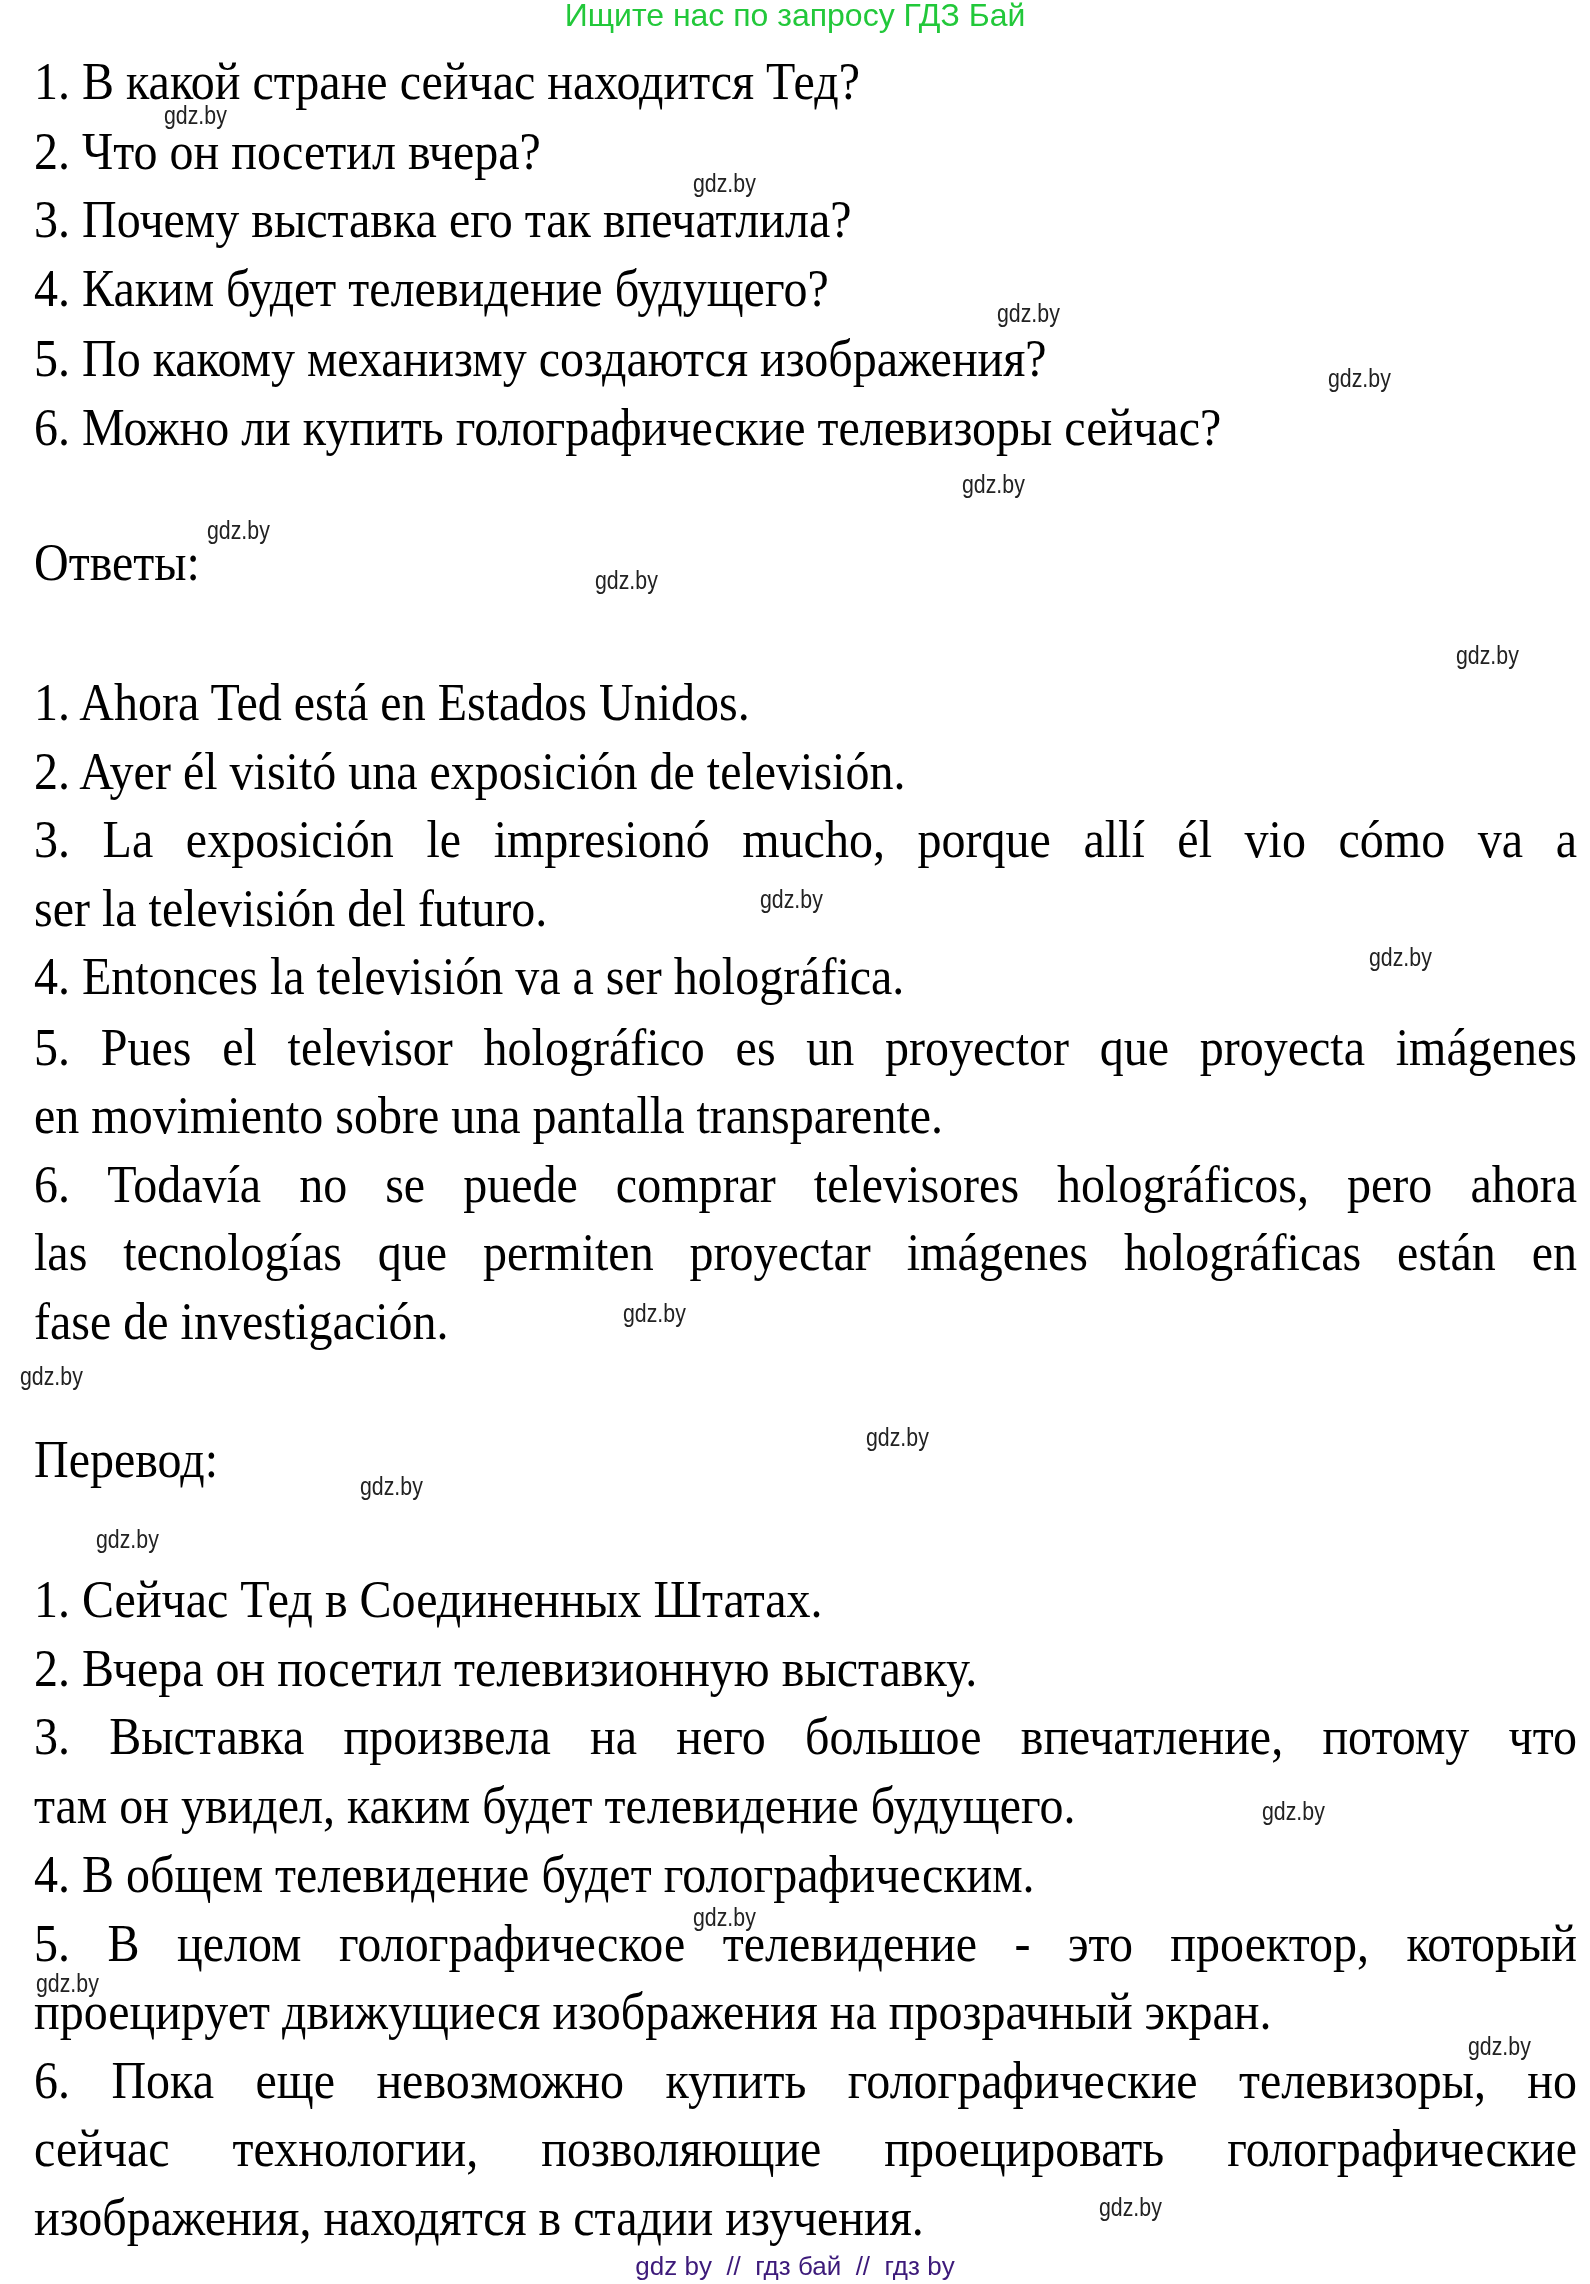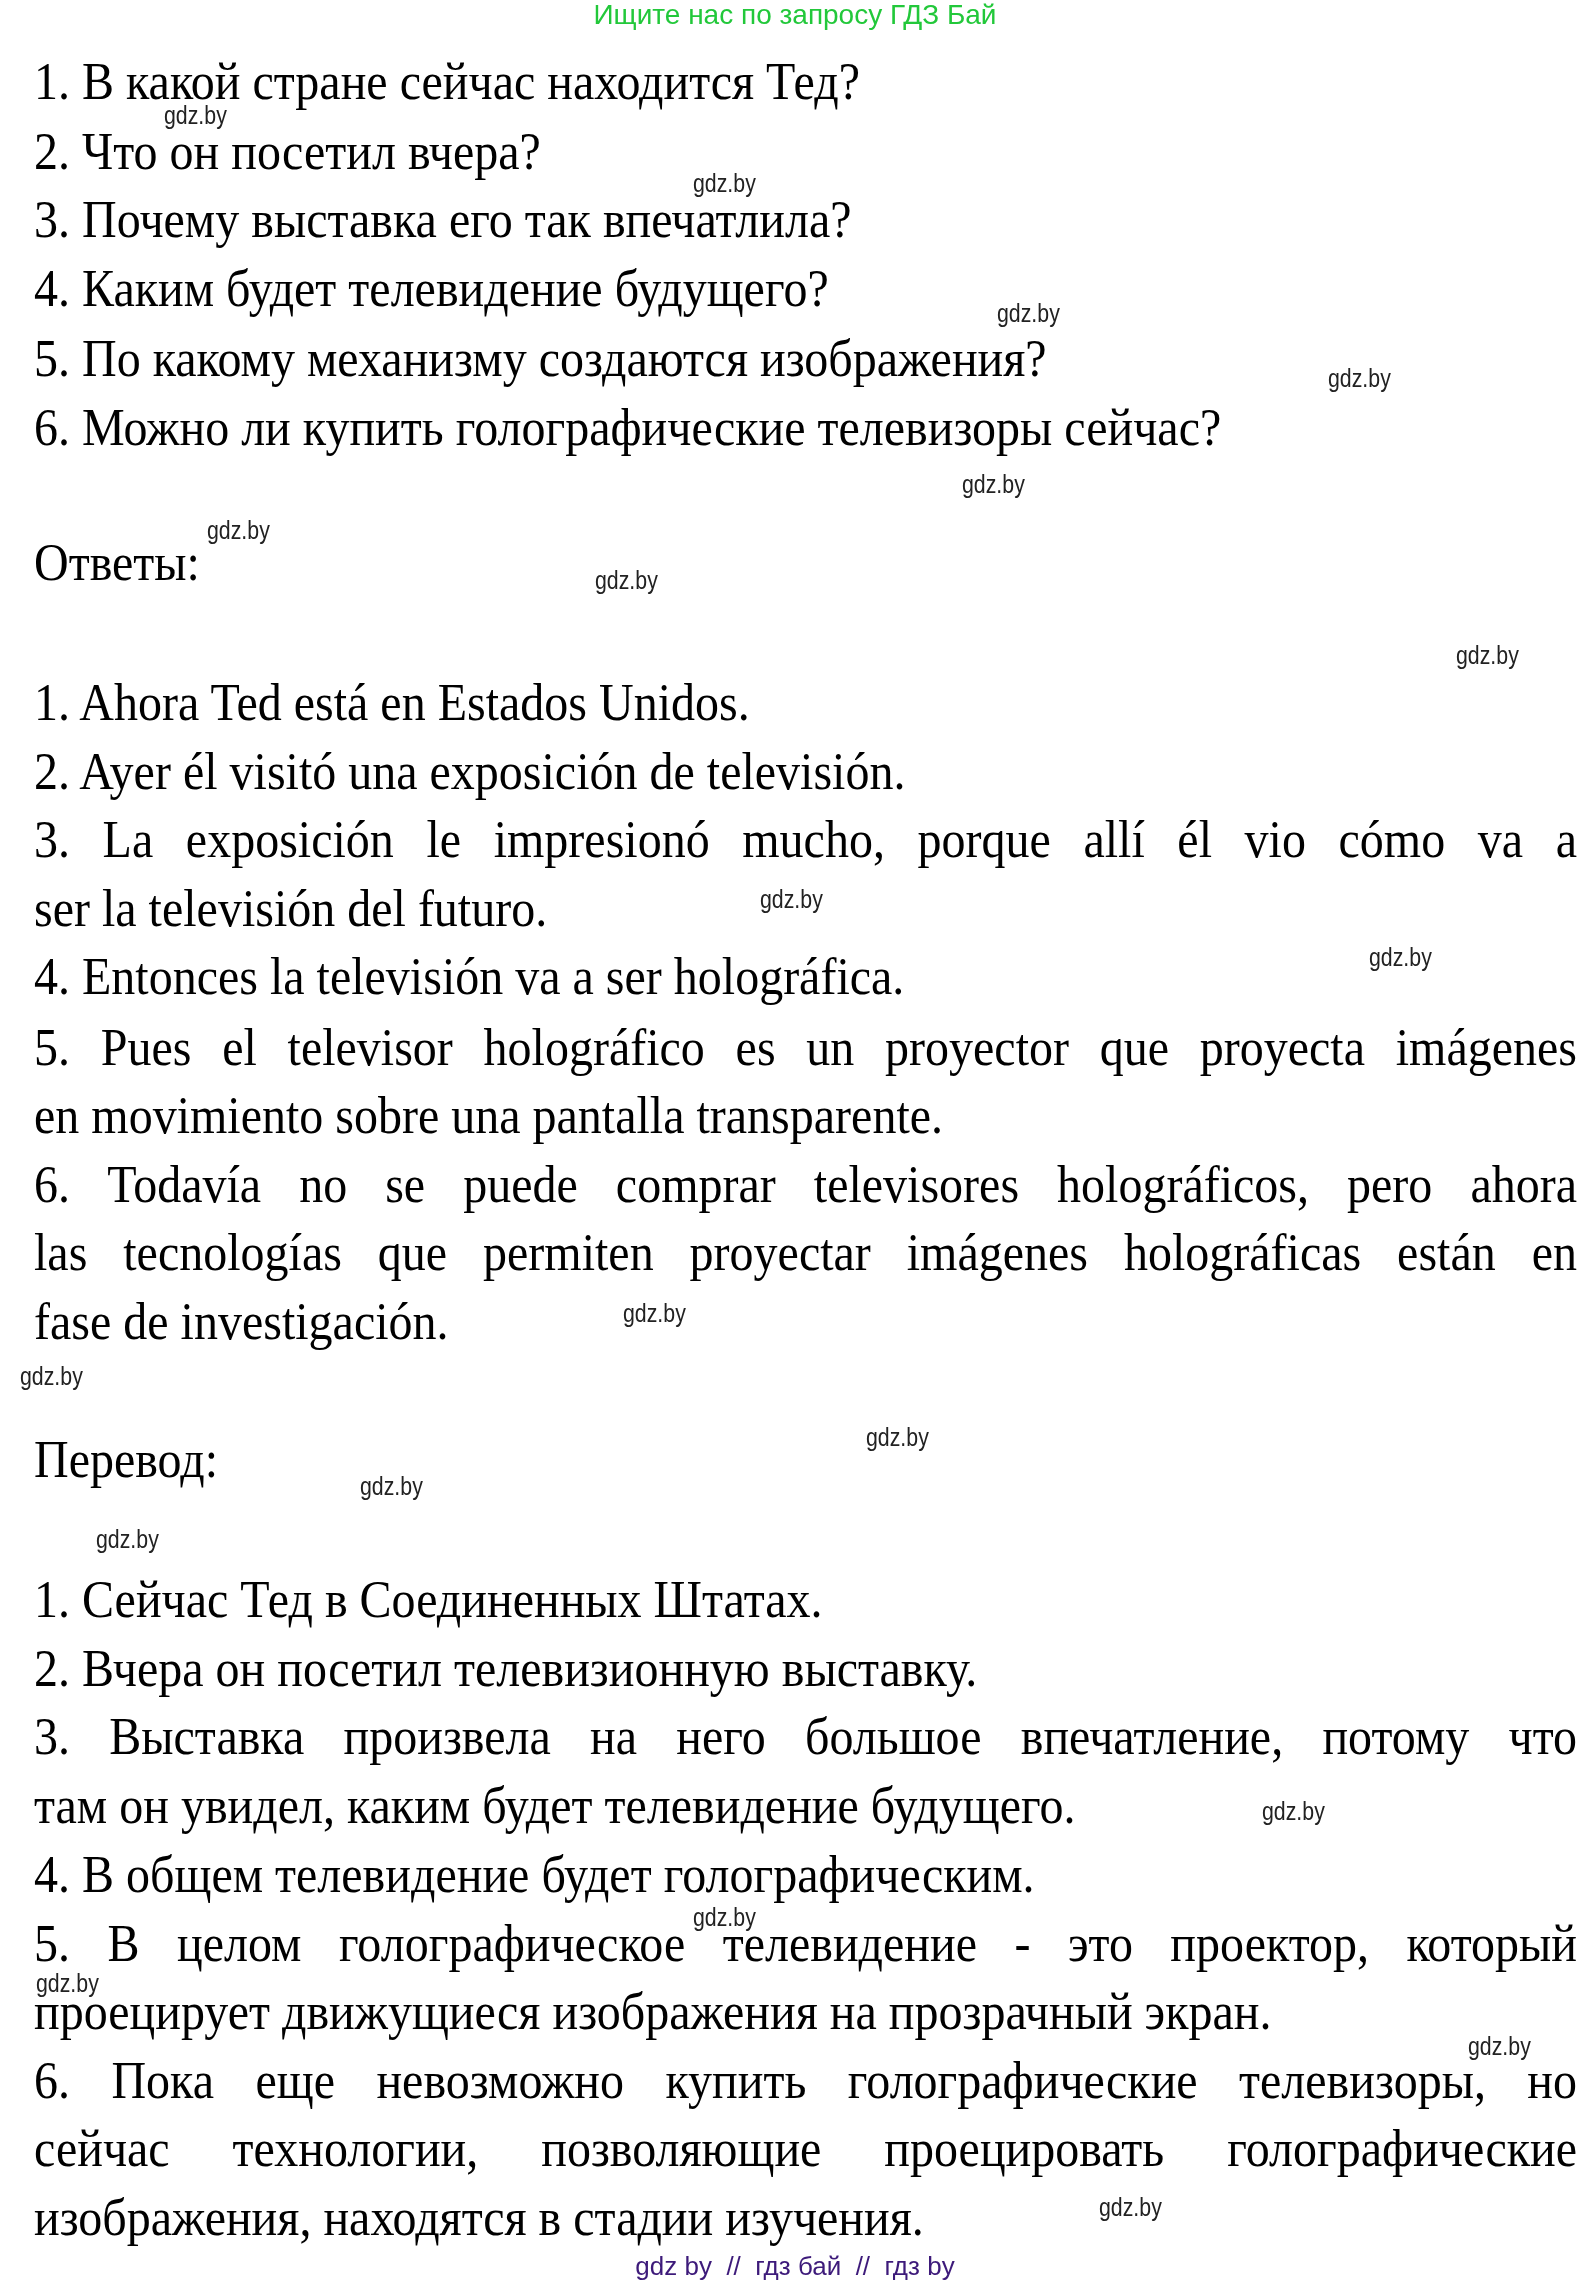--- a/index.html
+++ b/index.html
@@ -1,19 +1,19 @@
 <!DOCTYPE html>
 <html style="font-size:15px"><head>
 <meta charset="utf-8">
 <style>
   html, body { margin: 0; padding: 0; background: #ffffff; }
   body { width: 1590px; height: 2285px; position: relative; overflow: hidden; }
   .hdr {
     position: absolute; left: 0; top: 0; width: 1590px; text-align: center;
-    font-family: "Liberation Sans", sans-serif; font-size: 28px; color: #22c83a;
+    font-family: "Liberation Sans", sans-serif; font-size: 32px; color: #22c83a;
     line-height: 30px;
   }
   .ftr {
     position: absolute; left: 0; top: 2250px; width: 1590px; text-align: center;
     font-family: "Liberation Sans", sans-serif; font-size: 26px; color: #3d1a7a;
     line-height: 32px; white-space: pre;
   }
   .line {
     position: absolute; left: 34px;
     font-family: "Liberation Serif", serif; font-size: 48px; color: #000;

